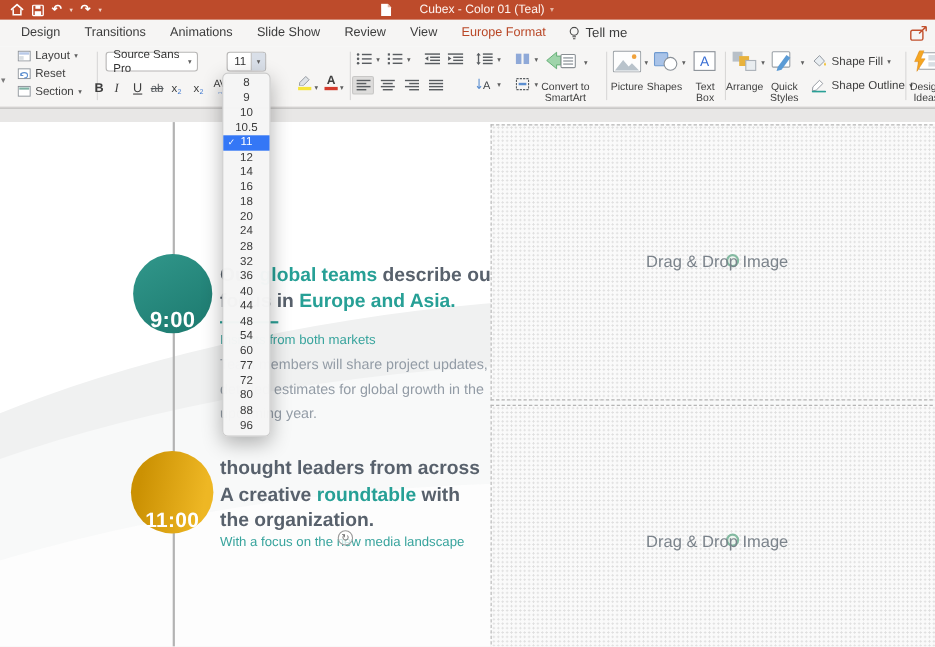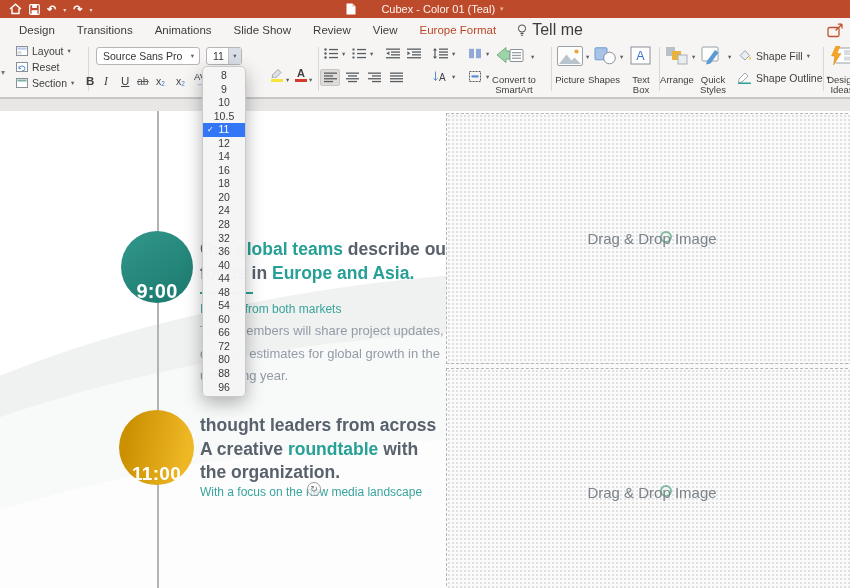--- a/index.html
+++ b/index.html
@@ -16,21 +16,21 @@
   .title-wrap{ position:absolute; left:0; right:0; top:0; height:18px;
     display:flex; align-items:center; justify-content:center; gap:5px; }
   .title-text{ font-size:11px; color:#fdf3ef;margin-left:20px; }
   .title-chev{ font-size:7px; color:#e6b5a3; }
 
   
   .tabbar{ position:absolute; left:0; top:18px; width:850px; height:24px;
     background:#f6f5f4; display:flex; align-items:center; padding-left:8px; }
   .tab{ padding:0 11px; font-size:11.5px; color:#3c3c3c; white-space:nowrap; cursor:default; }
   .tab.active{ color:#b94726; }
-  .tellme{ display:flex; align-items:center; gap:5px; padding:0 10px; font-size:16px; color:#3c3c3c; }
+  .tellme{ display:flex; align-items:center; gap:5px; padding:0 10px; font-size:12px; color:#3c3c3c; }
   .share-btn{ margin-left:auto; margin-right:6px; display:flex; align-items:center; }
 
   
   .ribbon{ position:absolute; left:0; top:42px; width:850px; height:56px;
     background:#f6f5f4; border-bottom:1px solid #c9c8c7; font-size:10.5px; color:#3e3e3e; }
   .vdiv{ position:absolute; top:5px; height:44px; width:1px; background:#d9d8d7; }
   .rrow{ position:absolute; display:flex; align-items:center; gap:4px; white-space:nowrap; }
   .chev{ font-size:6.5px; color:#5f5f5f; }
   .combo{ position:absolute; background:#fff; border:1px solid #b7b6b5; border-radius:3px;
     display:flex; align-items:center; font-size:10.5px; color:#333; }
@@ -198,21 +198,21 @@
       <svg width="12" height="10" viewBox="0 0 12 10">
           <rect x="0.5" y="0.5" width="11" height="9" fill="#fff" stroke="#8a9097"></rect>
           <rect x="1.5" y="1.5" width="9" height="2" fill="#7fb2a4"></rect>
         </svg>
       <span>Section</span>
         <span class="chev">▾</span>
     </div>
 
     <div class="vdiv" style="left:88px;"></div>
 
-    <div class="combo" style="left:96px; top:5px; width:104px; height:18px;">
+    <div class="combo" style="left:96px; top:5px; width:84px; height:18px;">
       <span class="val">Source Sans Pro</span>
       <span class="cbtn" style="border-left:none;background:transparent;">
           <span class="chev">▾</span>
         </span>
     </div>
     <div class="combo" style="left:206px; top:5px; width:36px; height:18px;">
       <span class="val">11</span>
       <span class="cbtn open">
           <span class="chev">▾</span>
         </span>
@@ -606,21 +606,21 @@
       <div class="dd-item">
       
       <span>54</span>
     </div>
       <div class="dd-item">
       
       <span>60</span>
     </div>
       <div class="dd-item">
       
-      <span>66</span>
+      <span>77</span>
     </div>
       <div class="dd-item">
       
       <span>72</span>
     </div>
       <div class="dd-item">
       
       <span>80</span>
     </div>
       <div class="dd-item">

